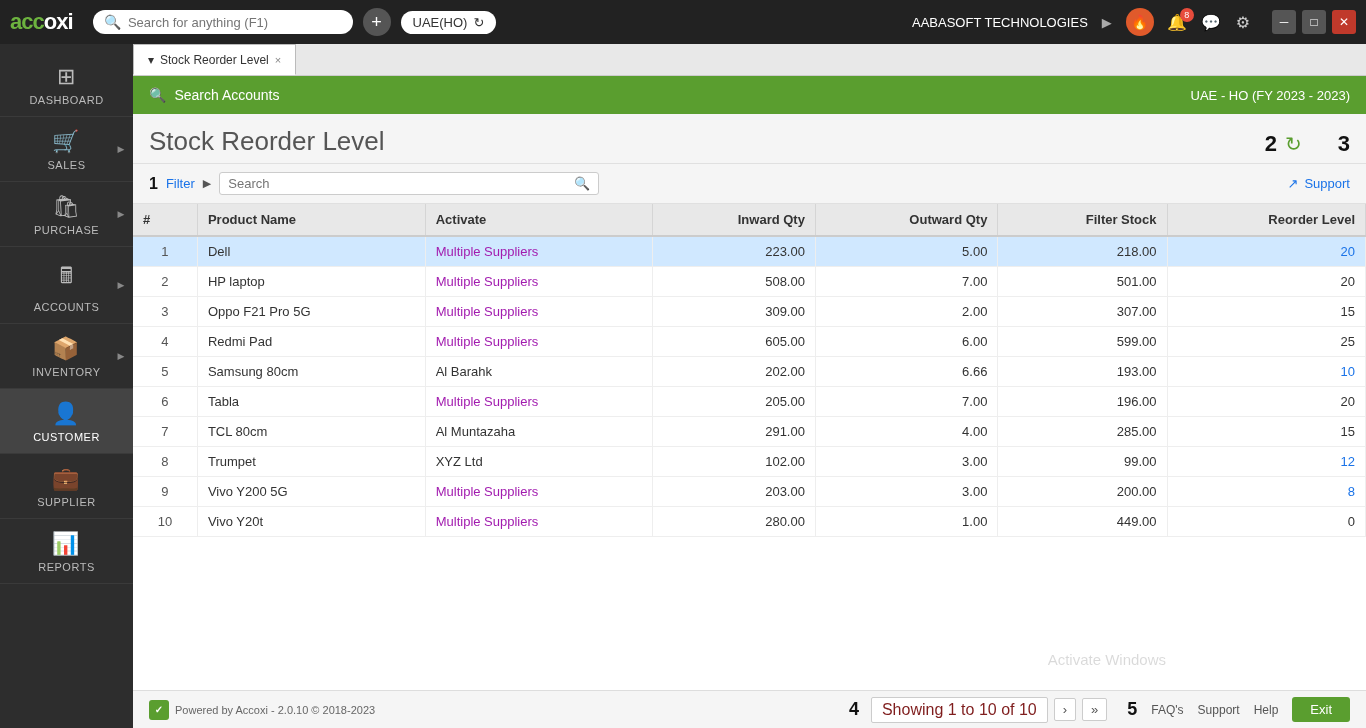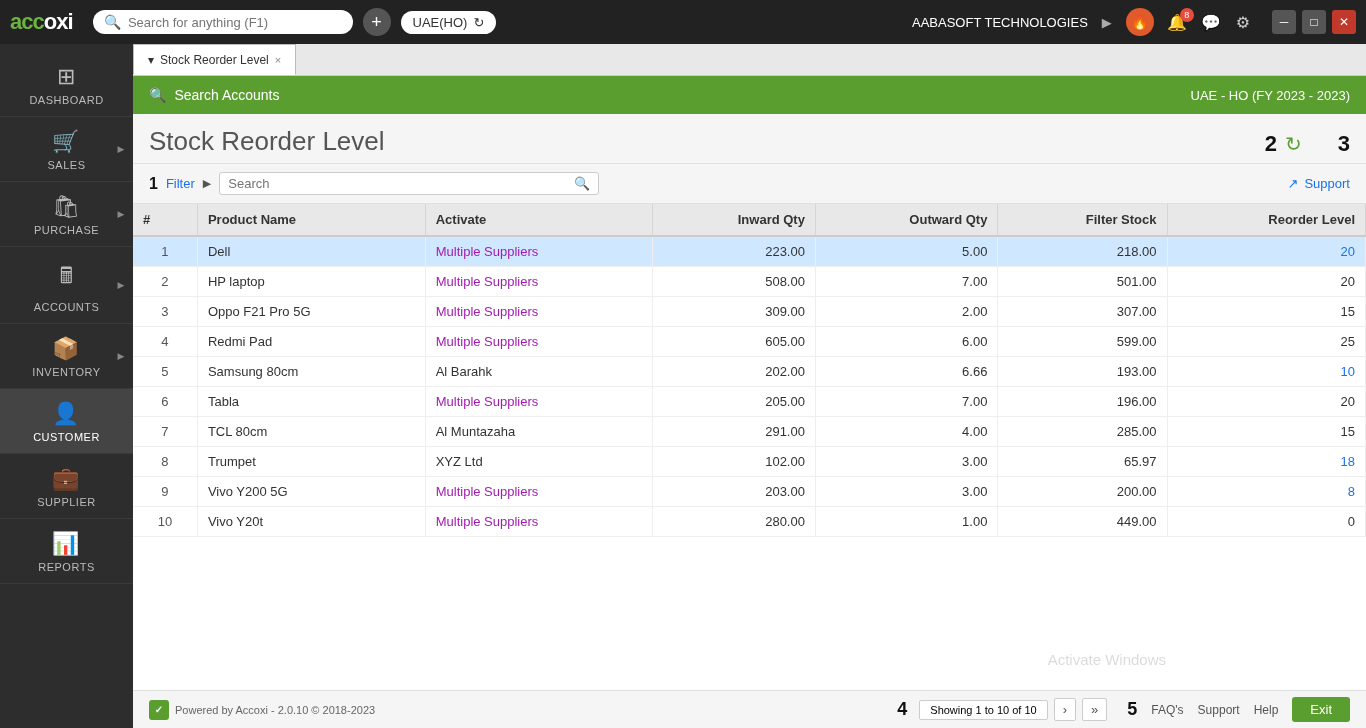--- a/index.html
+++ b/index.html
@@ -285,22 +285,22 @@
     .pagination-area {
       margin-left: auto;
       display: flex;
       align-items: center;
       gap: 6px;
     }
     .pagination-info {
       border: 1px solid #ccc;
       background: #fff;
       padding: 3px 10px;
-      font-size: 11px;
-      color: #000000;
+      font-size: 16px;
+      color: #7f1d1d;
       border-radius: 2px;
     }
     .page-btn {
       border: 1px solid #ccc;
       background: #fff;
       padding: 3px 8px;
       font-size: 13px;
       cursor: pointer;
       border-radius: 2px;
       color: #555;
@@ -527,22 +527,22 @@
             <td class="right">4.00</td>
             <td class="right">285.00</td>
             <td class="right">15</td>
           </tr>
           <tr>
             <td class="row-num">8</td>
             <td>Trumpet</td>
             <td>XYZ Ltd</td>
             <td class="right">102.00</td>
             <td class="right">3.00</td>
-            <td class="right">65.97</td>
-            <td class="right" style="color: rgb(26, 115, 232);">18</td>
+            <td class="right">99.00</td>
+            <td class="right" style="color: rgb(26, 115, 232);">12</td>
           </tr>
           <tr>
             <td class="row-num">9</td>
             <td>Vivo Y200 5G</td>
             <td><a href="#">Multiple Suppliers</a></td>
             <td class="right">203.00</td>
             <td class="right">3.00</td>
             <td class="right">200.00</td>
             <td class="right" style="color: rgb(26, 115, 232);">8</td>
           </tr>

